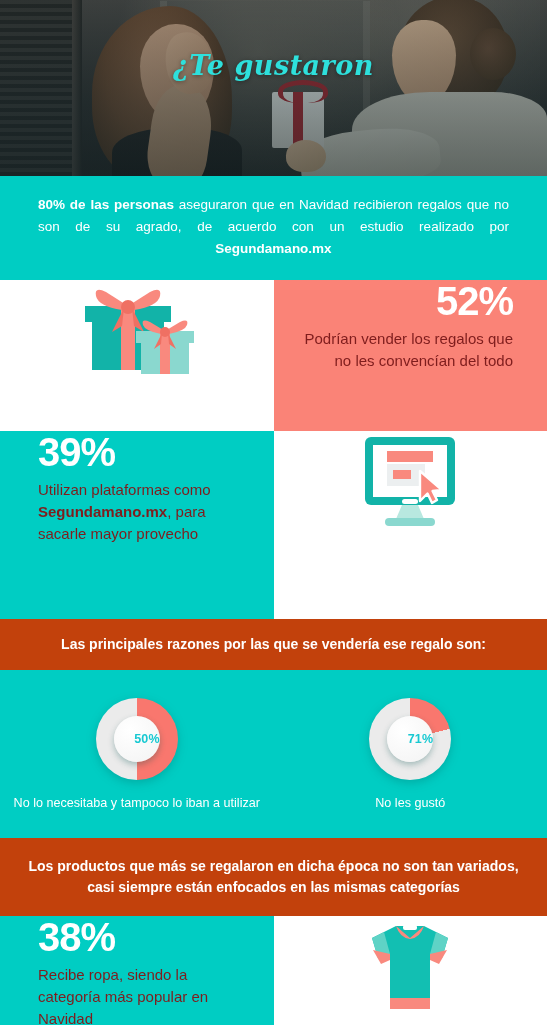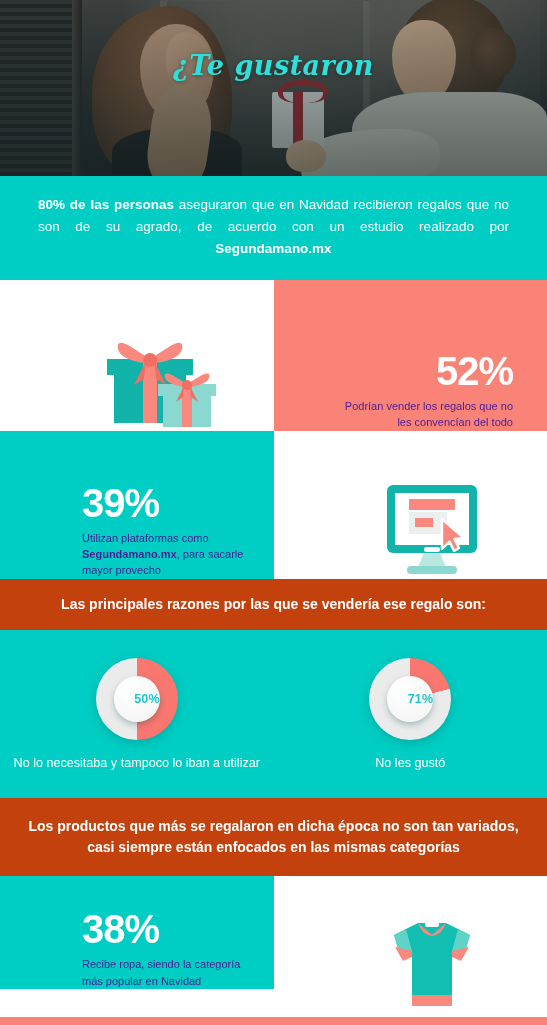--- a/index.html
+++ b/index.html
@@ -155,37 +155,36 @@
     background:#c2410c; color:#ffffff;
     text-align:center; font-weight:700;
     font-size:14px; line-height:1.5;
   }
   .band-salmon.one{ padding:15px 20px; }
   .band-salmon.two{ padding:18px 26px; }
 
   
   .row{ display:flex; width:547px; }
   .cell{
-    width:273.5px; display:flex; align-items:flex-end;
+    width:273.5px; display:flex; align-items:flex-start;
     position:relative;
-    padding-left:44px;
   }
   .cell.white{ background:#ffffff; }
   .cell.salmon{ background:#fa8377; }
   .cell.teal{ background:#00cdc3; }
   .cell.center{ justify-content:center; }
 
   .stat-right{ padding:0 34px 0 22px; text-align:right; width:100%; }
   .stat-left{ padding:0 22px 0 38px; text-align:left; width:100%; }
   .big-num{
     font-size:40px; font-weight:700; color:#ffffff;
     line-height:1.05; letter-spacing:-1px;
   }
   .stat-desc{
-    margin-top:6px; font-size:11px; color:#4c1d95; line-height:1.48;
+    margin-top:6px; font-size:15px; color:#7f1d1d; line-height:1.48;
   }
   .stat-desc b{ font-weight:700; }
 
   
   .donuts{
     background:#00cdc3; display:flex; padding:28px 0 26px 0;
   }
   .donut-col{ width:273.5px; display:flex; flex-direction:column; align-items:center; }
   .donut{
     position:relative; width:82px; height:82px; border-radius:50%;
@@ -276,21 +275,21 @@
     </div>
     <div class="cell salmon" style="height:151px">
       <div class="stat-right">
         <div class="big-num">52%</div>
         <div class="stat-desc">Podrían vender los regalos que no les convencían del todo</div>
       </div>
     </div>
   </div>
 
   <div class="row">
-    <div class="cell teal" style="height:148px">
+    <div class="cell teal" style="height:188px">
       <div class="stat-left">
         <div class="big-num">39%</div>
         <div class="stat-desc"><span>Utilizan plataformas como </span><b>Segundamano.mx</b><span>, para sacarle mayor provecho</span></div>
       </div>
     </div>
     <div class="cell white center" style="height:148px">
       <div class="icon-wrap">
         <svg width="104" height="100" viewBox="0 0 104 100" aria-hidden="true">
           <rect x="7" y="6" width="90" height="68" rx="6" fill="#12b3a8"></rect>
           <rect x="15" y="14" width="74" height="52" fill="#ffffff"></rect>

